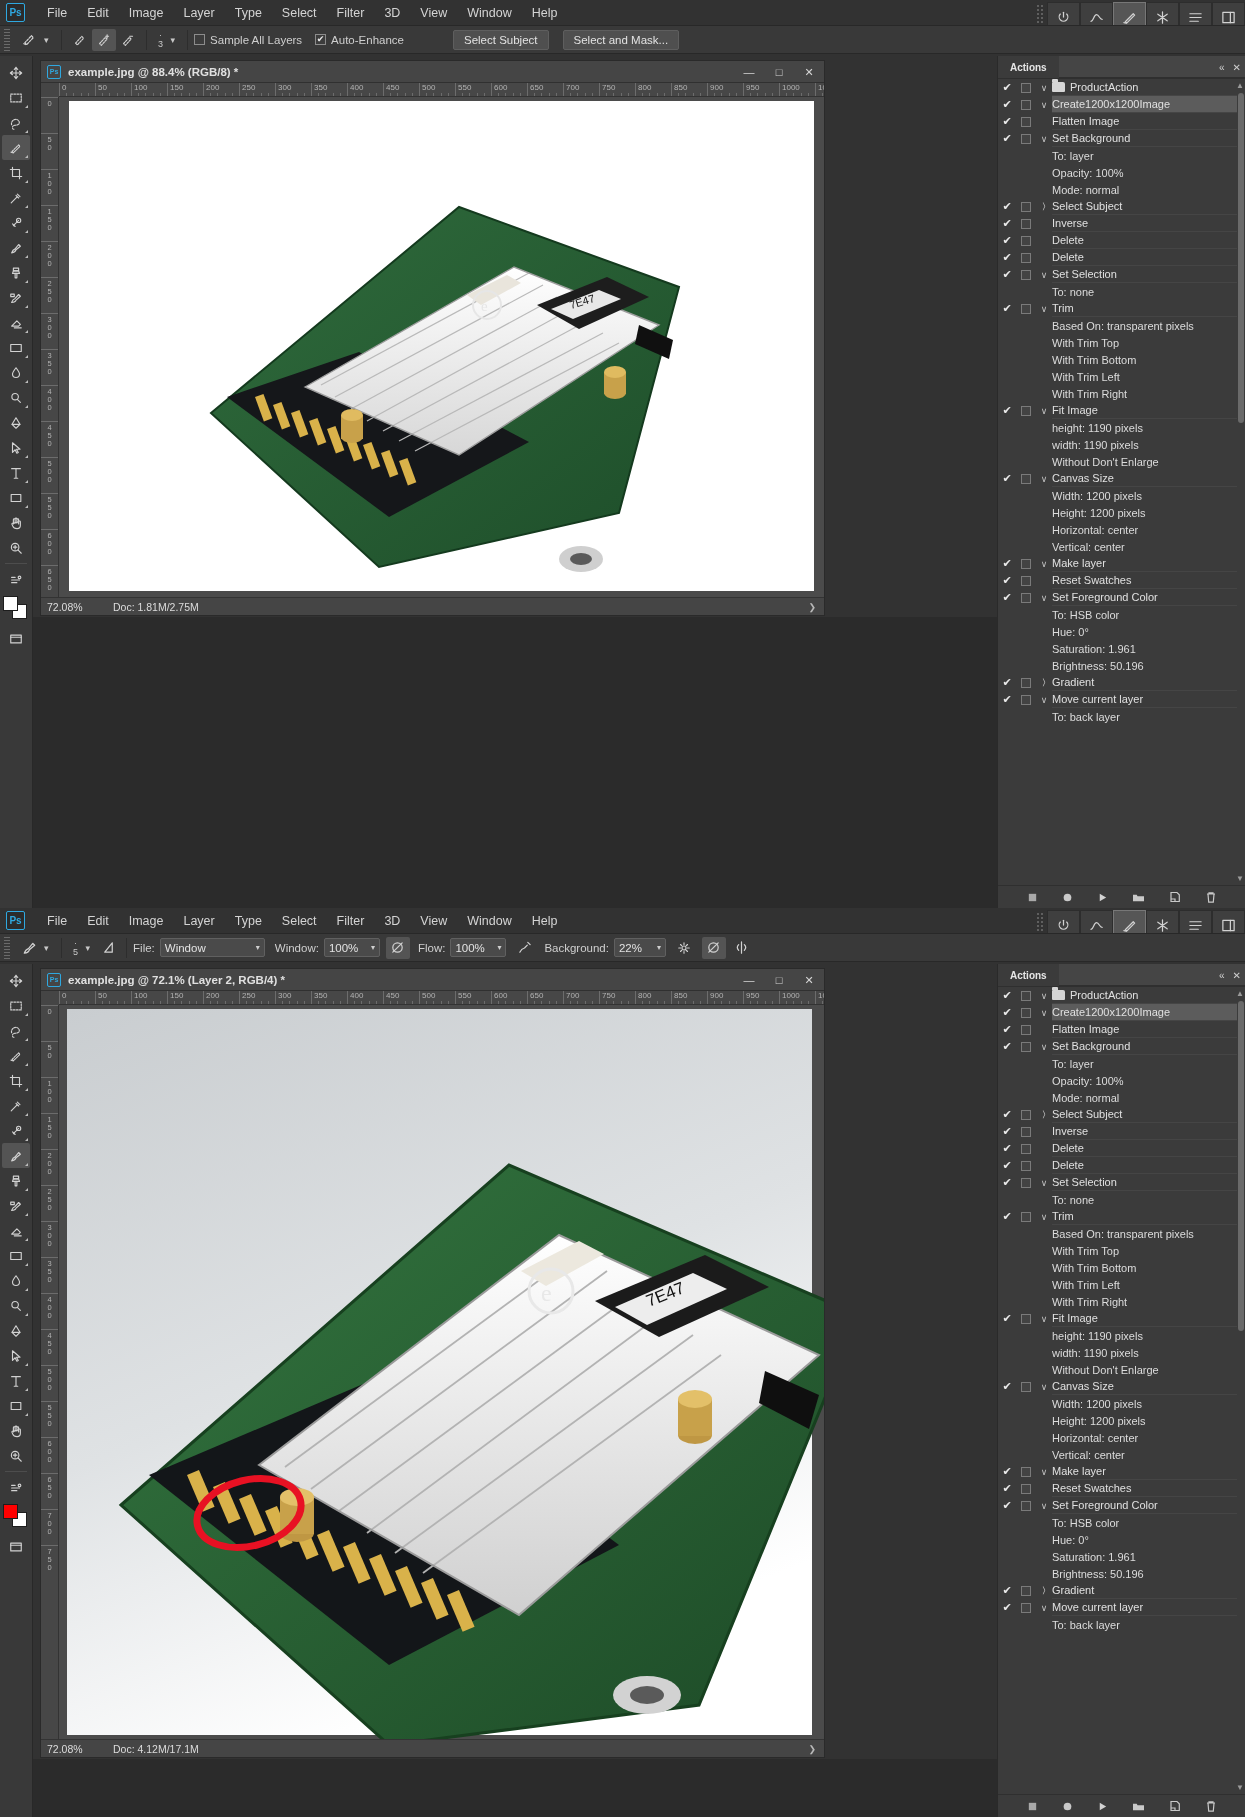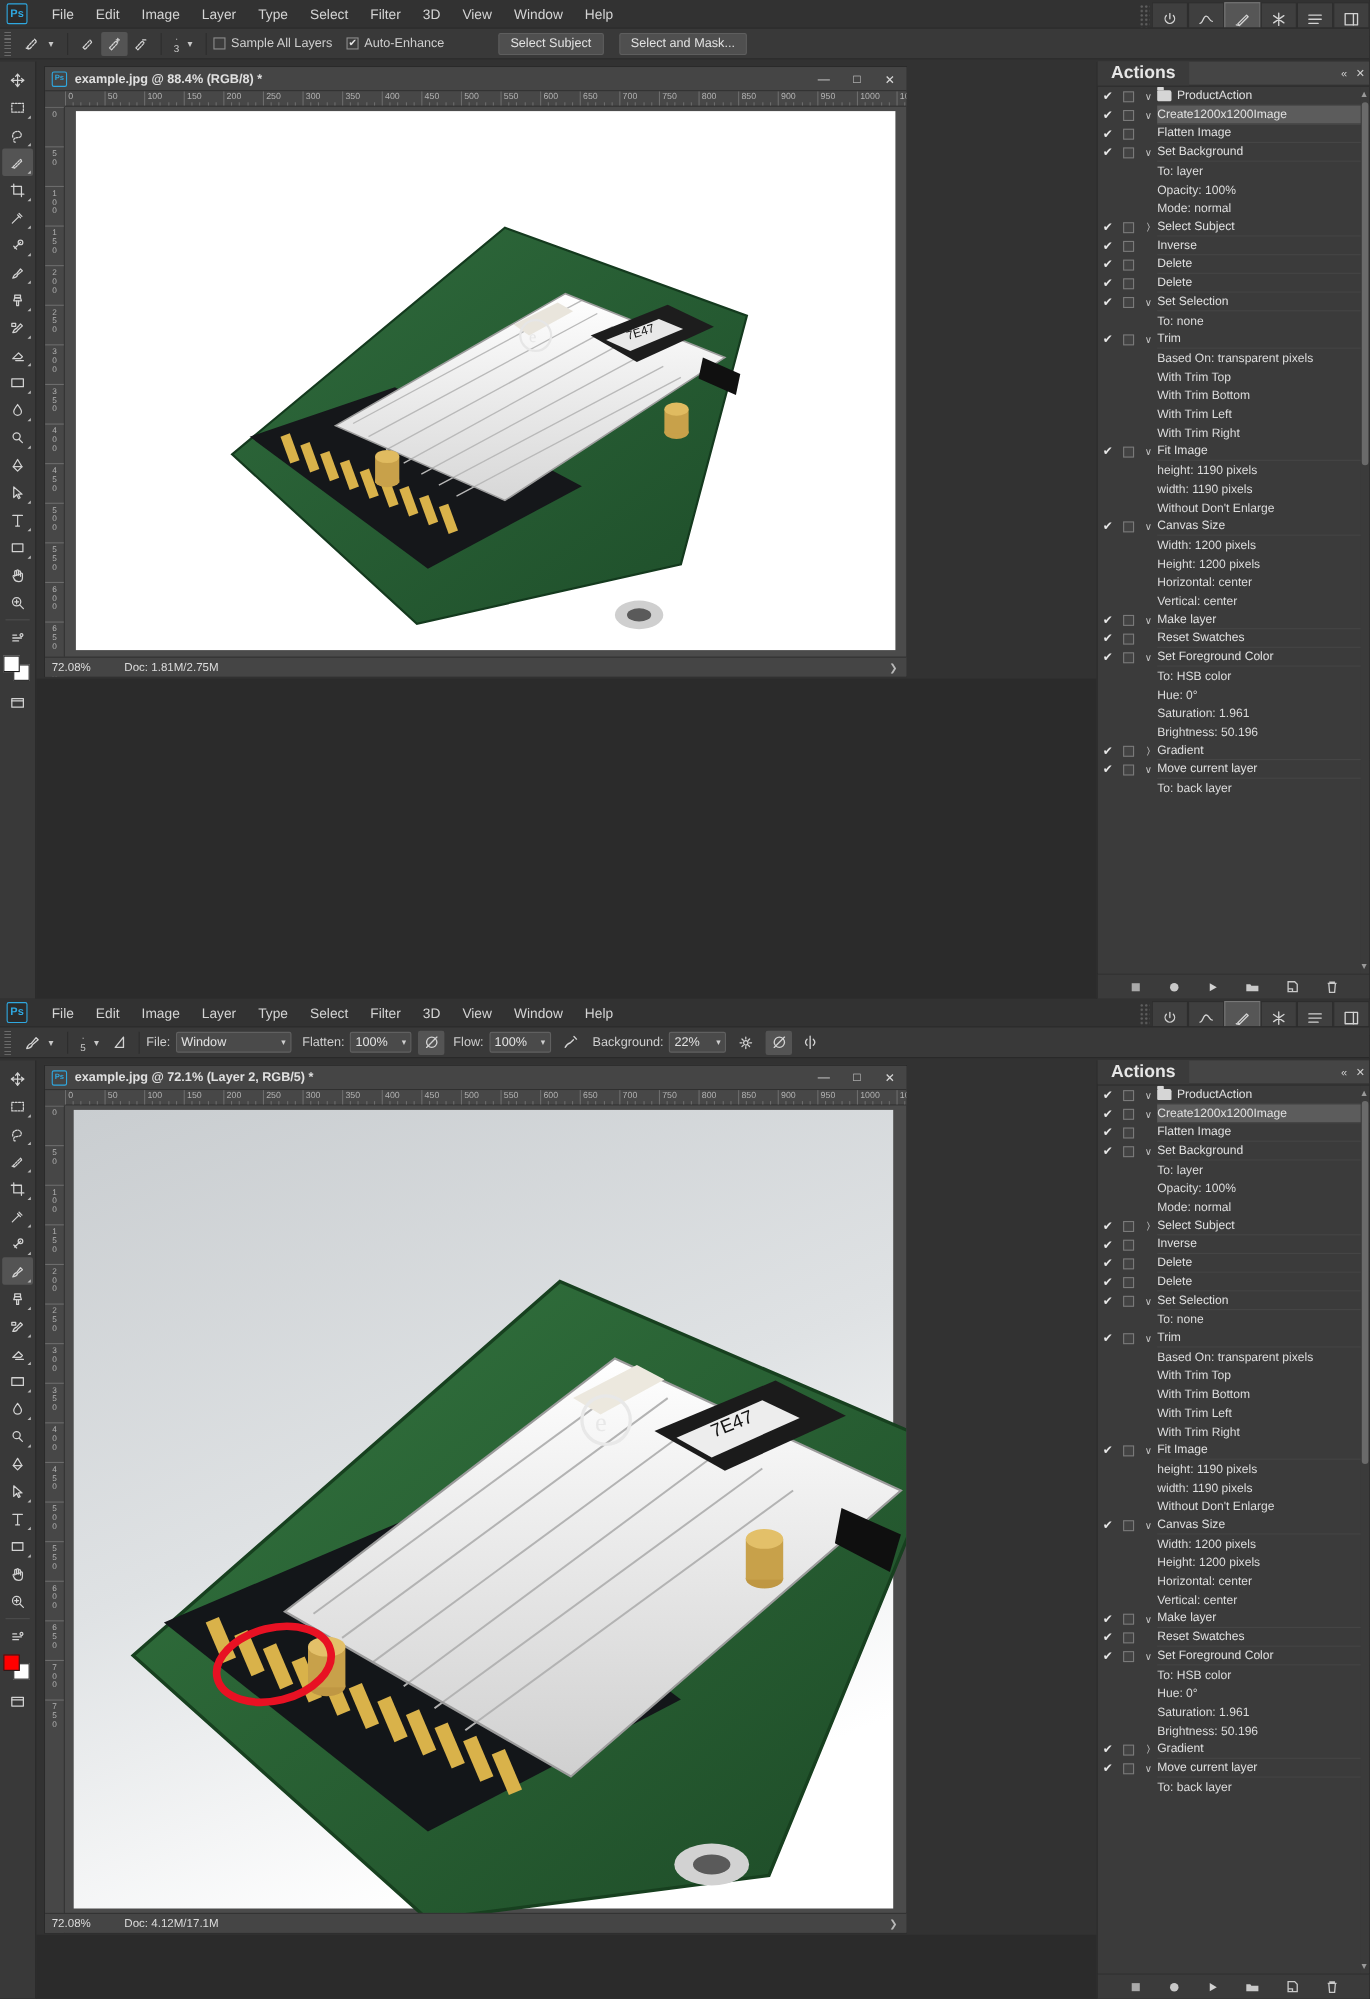--- a/index.html
+++ b/index.html
@@ -182,21 +182,21 @@
   .panel {
     position: absolute; right: 0; top: 56px; width: 248px; bottom: 0;
     background: #3b3b3b; border-left: 1px solid #2a2a2a;
     display: flex; flex-direction: column;
   }
   .panel-head {
     height: 22px; background: #454545; display: flex; align-items: center;
     position: relative; border-bottom: 1px solid #2f2f2f;
   }
   .panel-tab {
-    background: #3b3b3b; color: #e6e6e6; font-size: 16px; font-weight: bold;
+    background: #3b3b3b; color: #e6e6e6; font-size: 10px; font-weight: bold;
     padding: 4px 12px 3px 12px; height: 22px; display: flex; align-items: center;
   }
   .panel-head .hbtns {
     position: absolute; right: 4px; top: 0; height: 22px;
     display: flex; align-items: center; gap: 8px; color: #cfcfcf; font-size: 10px;
   }
   .panel-menu {
     position: absolute; right: 6px; top: 24px; color: #c9c9c9; font-size: 11px;
   }
   .panel-body {
@@ -1236,21 +1236,21 @@
           <path d="M4 13 12 3v10z" fill="#d2d2d2" stroke="none"></path>
         </svg>
     </div>
     <div class="sep-v"></div>
     <span class="opt-label">File:</span>
     <div class="combo" style="width:105px">
       <span class="v">Window</span>
       <span class="cv">▾</span>
     </div>
     <div style="width:10px"></div>
-    <span class="opt-label">Flatten:</span>
+    <span class="opt-label">Window:</span>
     <div class="combo" style="width:56px">
       <span class="v">100%</span>
       <span class="cv">▾</span>
     </div>
     <div class="icon-btn on" style="margin-left:6px">
       <svg class="ico" width="15" height="15" viewBox="0 0 16 16">
           <circle cx="8" cy="8" r="5"></circle>
           <path d="M3 13 13 3"></path>
         </svg>
     </div>
@@ -1416,21 +1416,21 @@
         <svg class="ico" width="14" height="14" viewBox="0 0 16 16">
           <rect x="2" y="3.5" width="12" height="9"></rect>
           <path d="M2 6h12"></path>
         </svg>
       </div>
   </div>
 
   <div class="docwin" style="height:790px">
     <div class="doctitle">
       <div class="mini-ps">Ps</div>
-      <div class="t">example.jpg @ 72.1% (Layer 2, RGB/5) *</div>
+      <div class="t">example.jpg @ 72.1% (Layer 2, RGB/4) *</div>
       <div class="winbtns">
         <div class="winbtn">—</div>
         <div class="winbtn">□</div>
         <div class="winbtn">✕</div>
       </div>
     </div>
     <div class="ruler-h">
         <div class="rh-tick" style="left: 0px;">
           <span>0</span>
         </div>

